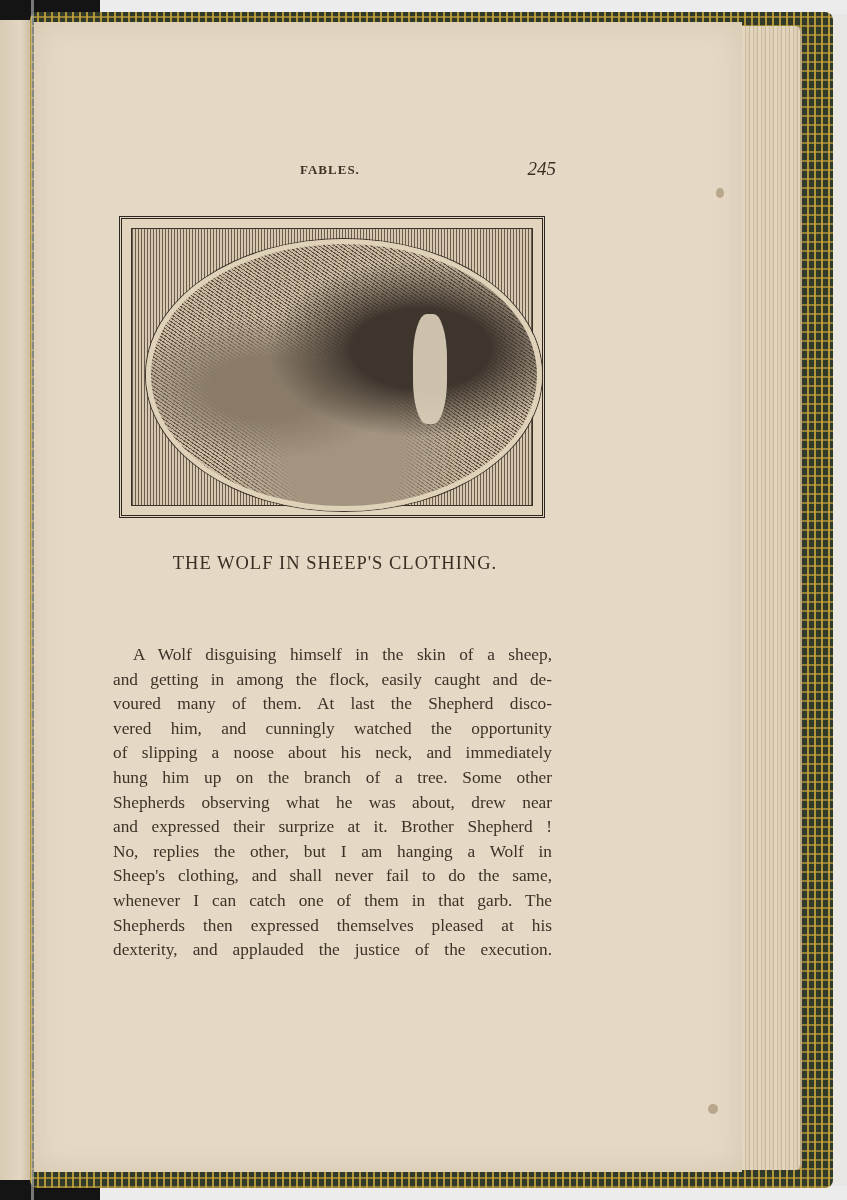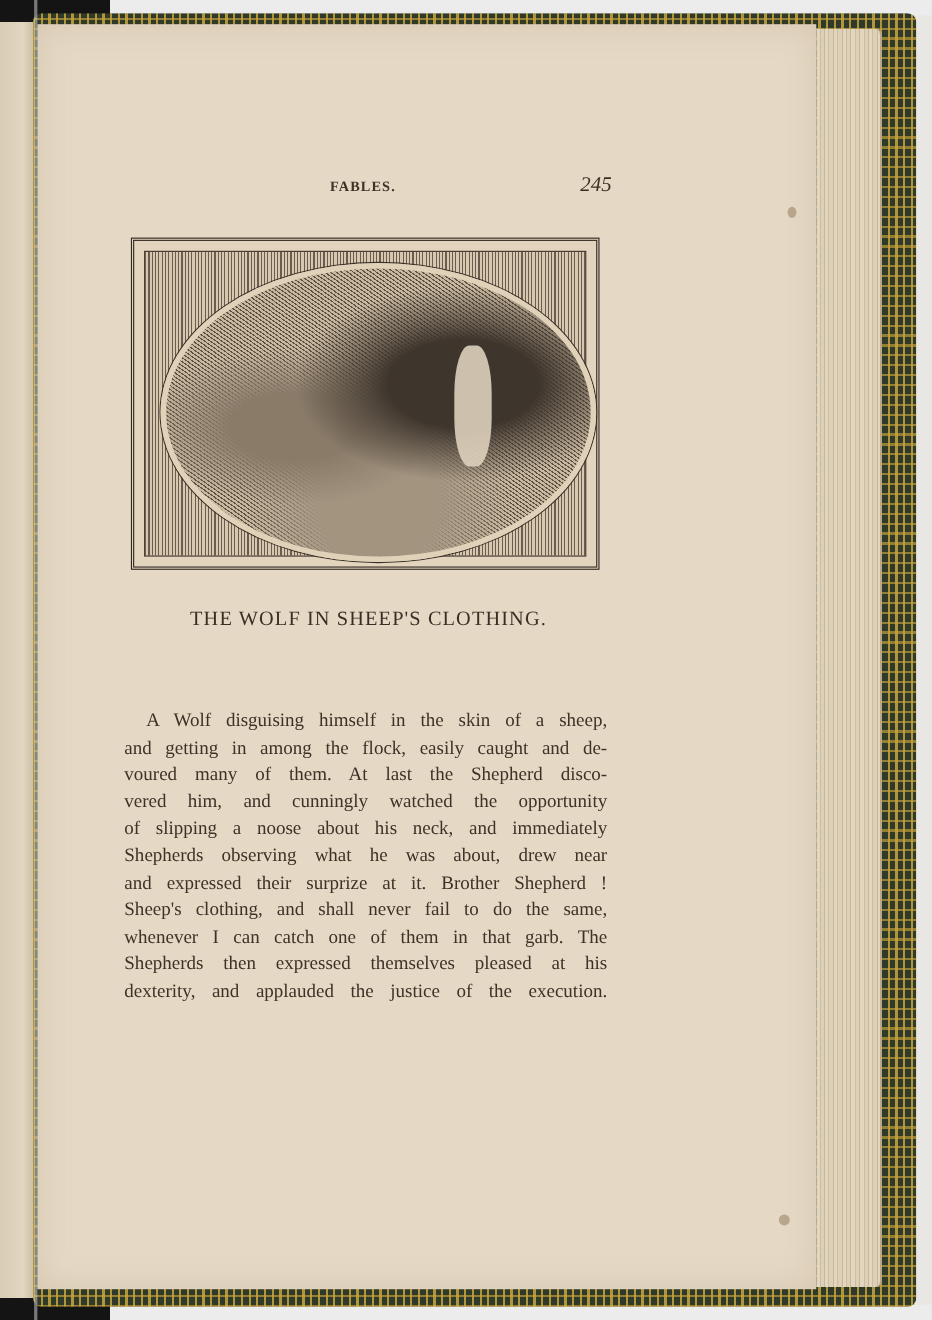--- a/index.html
+++ b/index.html
@@ -73,19 +73,21 @@
 <div class="title" style="left:0;width:670px;">
   <span style="margin-left:0;">THE WOLF IN SHEEP'S CLOTHING.</span>
 </div>
 
 <div class="body-text">
   <span class="line indent">A Wolf disguising himself in the skin of a sheep,</span>
   <span class="line">and getting in among the flock, easily caught and de-</span>
   <span class="line">voured many of them.  At last the Shepherd disco-</span>
   <span class="line">vered him, and cunningly watched the opportunity</span>
   <span class="line">of slipping a noose about his neck, and immediately</span>
+  <span class="line">hung him up on the branch of a tree.  Some other</span>
   <span class="line">Shepherds observing what he was about, drew near</span>
   <span class="line">and expressed their surprize at it.  Brother Shepherd !</span>
+  <span class="line">No, replies the other, but I am hanging a Wolf in</span>
   <span class="line">Sheep's clothing, and shall never fail to do the same,</span>
   <span class="line">whenever I can catch one of them in that garb.  The</span>
   <span class="line">Shepherds then expressed themselves pleased at his</span>
   <span class="line last">dexterity, and applauded the justice of the execution.</span>
 </div>
 
 </body></html>

